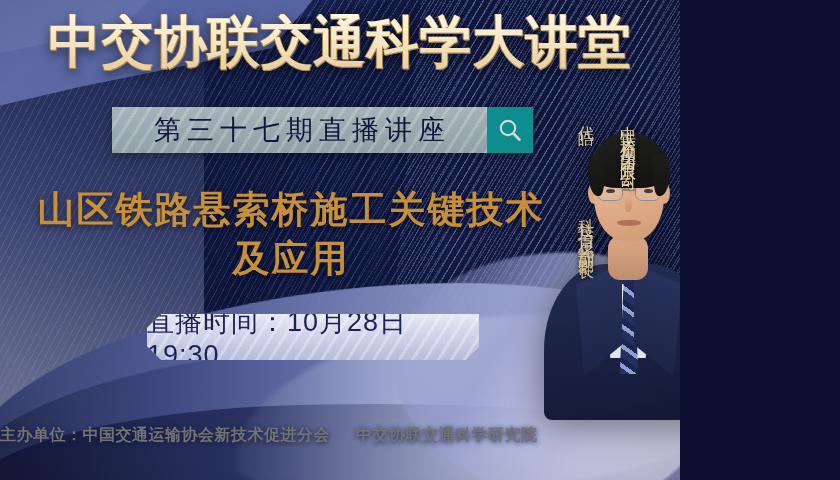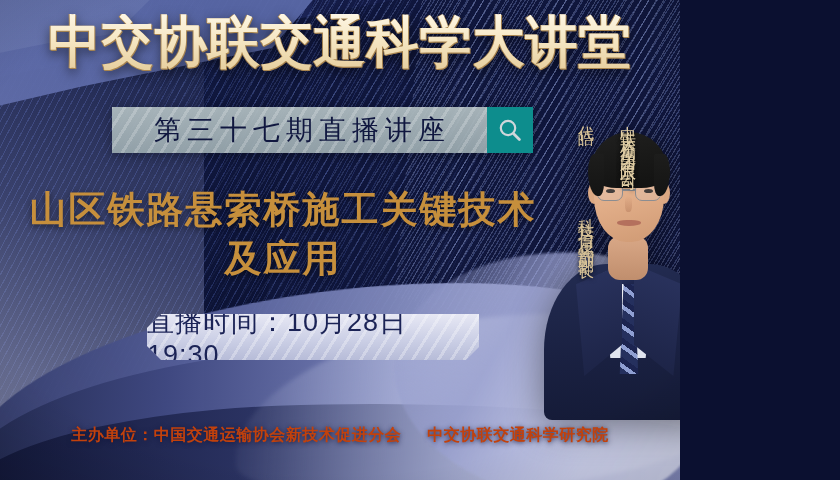--- a/index.html
+++ b/index.html
@@ -223,21 +223,21 @@
     padding-left:6px;
   }
   .sb-search{
     width:46px;background:#0d8d8d;
     display:flex;align-items:center;justify-content:center;
   }
   .sb-search svg{display:block;}
 
   
   #topic-title{
-    position:absolute;left:18px;top:186px;width:530px;text-align:center;
+    position:absolute;left:26px;top:186px;width:530px;text-align:center;
     font-size:37px;line-height:1.32;font-weight:700;letter-spacing:2px;
     color:#c68f3c;
     text-shadow:0 2px 6px rgba(0,0,0,.55);
   }
   #topic-title .l2{display:block;}
 
   
   #time-pill{
     position:absolute;left:147px;top:314px;width:332px;height:46px;
     display:flex;align-items:center;justify-content:center;
@@ -257,22 +257,22 @@
     writing-mode:vertical-rl;text-orientation:upright;
     font-size:16px;letter-spacing:5px;font-weight:400;
     text-shadow:0 1px 4px rgba(0,0,0,.6);
   }
   #speaker-org{right:42px;top:113px;color:#e2cfa5;}
   #speaker-name{right:84px;top:113px;color:#d8c398;}
   #speaker-role{right:84px;top:205px;color:#d8c398;}
 
   
   #footer{
-    position:absolute;left:0;right:0;top:425px;text-align:center;
-    font-size:16px;font-weight:700;color:#c2410c;letter-spacing:.5px;
+    position:absolute;left:0;right:0;top:425px;text-align:left;
+    font-size:16px;font-weight:700;color:#737373;letter-spacing:.5px;
     text-shadow:0 1px 5px rgba(15,20,60,.85);
   }
   #footer .gap{display:inline-block;width:26px;}
 </style>
 </head>
 <body>
 
 <div id="poster">
 
   <div class="layer bg-base"></div>

